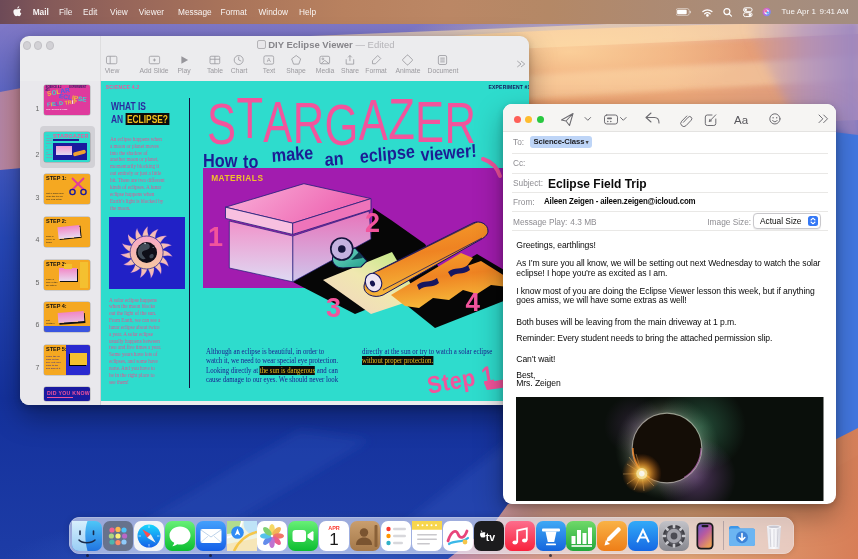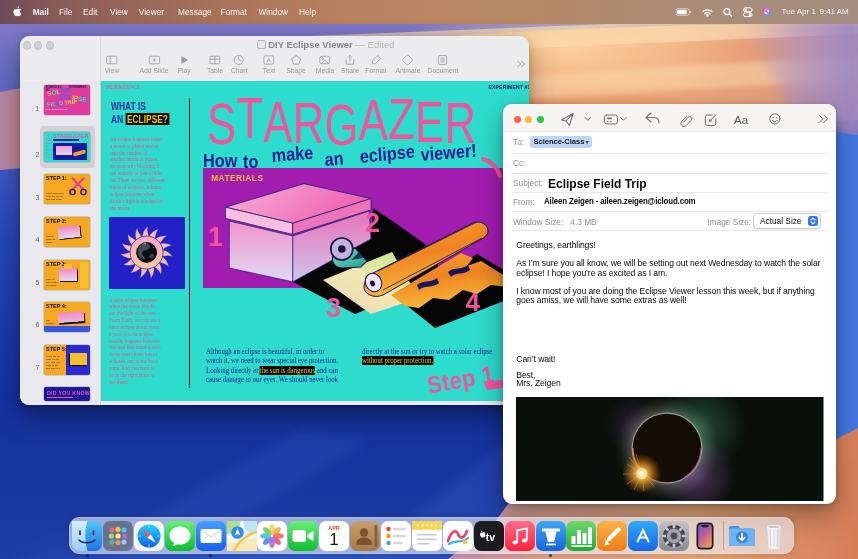--- a/index.html
+++ b/index.html
@@ -550,36 +550,38 @@
     <div class="abs" style="left:26.7px;top:32px;height:11.5px;background:#bed5f7;border-radius:3px;font-size:7.7px;font-weight:bold;color:#1a1a1c;line-height:11.5px;padding:0 3.5px;letter-spacing:-0.1px;">Science-Class<span style="color:#444;font-size:5.5px;"> ▾</span></div>
     <div class="abs msep" style="top:49.2px;"></div>
     <div class="abs mlabel" style="left:9.7px;top:54px;">Cc:</div>
     <div class="abs msep" style="top:68.8px;"></div>
     <div class="abs mlabel" style="left:9.7px;top:73.5px;">Subject:</div>
     <div class="abs" style="left:44.7px;top:73px;font-size:12px;font-weight:bold;color:#0a0a0a;">Eclipse Field Trip</div>
     <div class="abs msep" style="top:87.6px;"></div>
     <div class="abs mlabel" style="left:9.7px;top:92.5px;">From:</div>
     <div class="abs" style="left:40.7px;top:92px;font-size:8.5px;font-weight:bold;color:#0a0a0a;letter-spacing:-0.15px;transform:scaleX(0.93);transform-origin:0 0;">Aileen Zeigen - aileen.zeigen@icloud.com</div>
     <div class="abs msep" style="top:106.4px;"></div>
-    <div class="abs mlabel" style="left:9.7px;top:112.5px;">Window Size:</div>
+    <div class="abs mlabel" style="left:9.7px;top:112.5px;">Message Play:</div>
     <div class="abs" style="left:67px;top:112.5px;font-size:8.3px;color:#8e8d92;">4.3 MB</div>
     <div class="abs mlabel" style="left:204px;top:112.5px;">Image Size:</div>
     <div class="abs" style="left:249.7px;top:109px;width:66px;height:13.5px;background:#fff;border:0.5px solid #c9c8cc;border-radius:4px;box-shadow:0 0.5px 1px rgba(0,0,0,0.08);">
       <span style="position:absolute;left:6px;top:2px;font-size:8.3px;color:#0a0a0a;">Actual Size</span>
       <span style="position:absolute;right:1.5px;top:1.5px;width:10px;height:10px;background:#3478f6;border-radius:2.5px;"></span>
       <svg style="position:absolute;right:2.5px;top:2.5px;" width="8" height="8" viewBox="0 0 8 8" fill="none" stroke="#fff" stroke-width="1.1" stroke-linecap="round">
           <path d="M2,3 L4,1.2 L6,3"></path>
           <path d="M2,5 L4,6.8 L6,5"></path>
         </svg>
     </div>
     <div class="abs msep" style="top:126px;"></div>
 
     <div class="abs mbody" style="top:136.8px;">Greetings, earthlings!</div>
     <div class="abs mbody" style="top:155.1px;">As I’m sure you all know, we will be setting out next Wednesday to watch the solar<br>eclipse! I hope you’re as excited as I am.</div>
     <div class="abs mbody" style="top:182.6px;">I know most of you are doing the Eclipse Viewer lesson this week, but if anything<br>goes amiss, we will have some extras as well!</div>
+    <div class="abs mbody" style="top:213.5px;">Both buses will be leaving from the main driveway at 1 p.m.</div>
+    <div class="abs mbody" style="top:229.5px;">Reminder: Every student needs to bring the attached permission slip.</div>
     <div class="abs mbody" style="top:251px;">Can’t wait!</div>
     <div class="abs mbody" style="top:266.9px;line-height:8.1px;">Best,<br>Mrs. Zeigen</div>
 
     <div class="abs" style="left:13.2px;top:292.8px;width:307.5px;height:104px;">
       <svg width="307.5" height="104" viewBox="0 0 307.5 104">
         <defs>
           <radialGradient id="ecor" cx="0.5" cy="0.5" r="0.5">
             <stop offset="0.55" stop-color="#e8e4da" stop-opacity="0.55"></stop>
             <stop offset="0.75" stop-color="#b8c4a8" stop-opacity="0.22"></stop>
             <stop offset="1" stop-color="#5a7a5a" stop-opacity="0"></stop>

